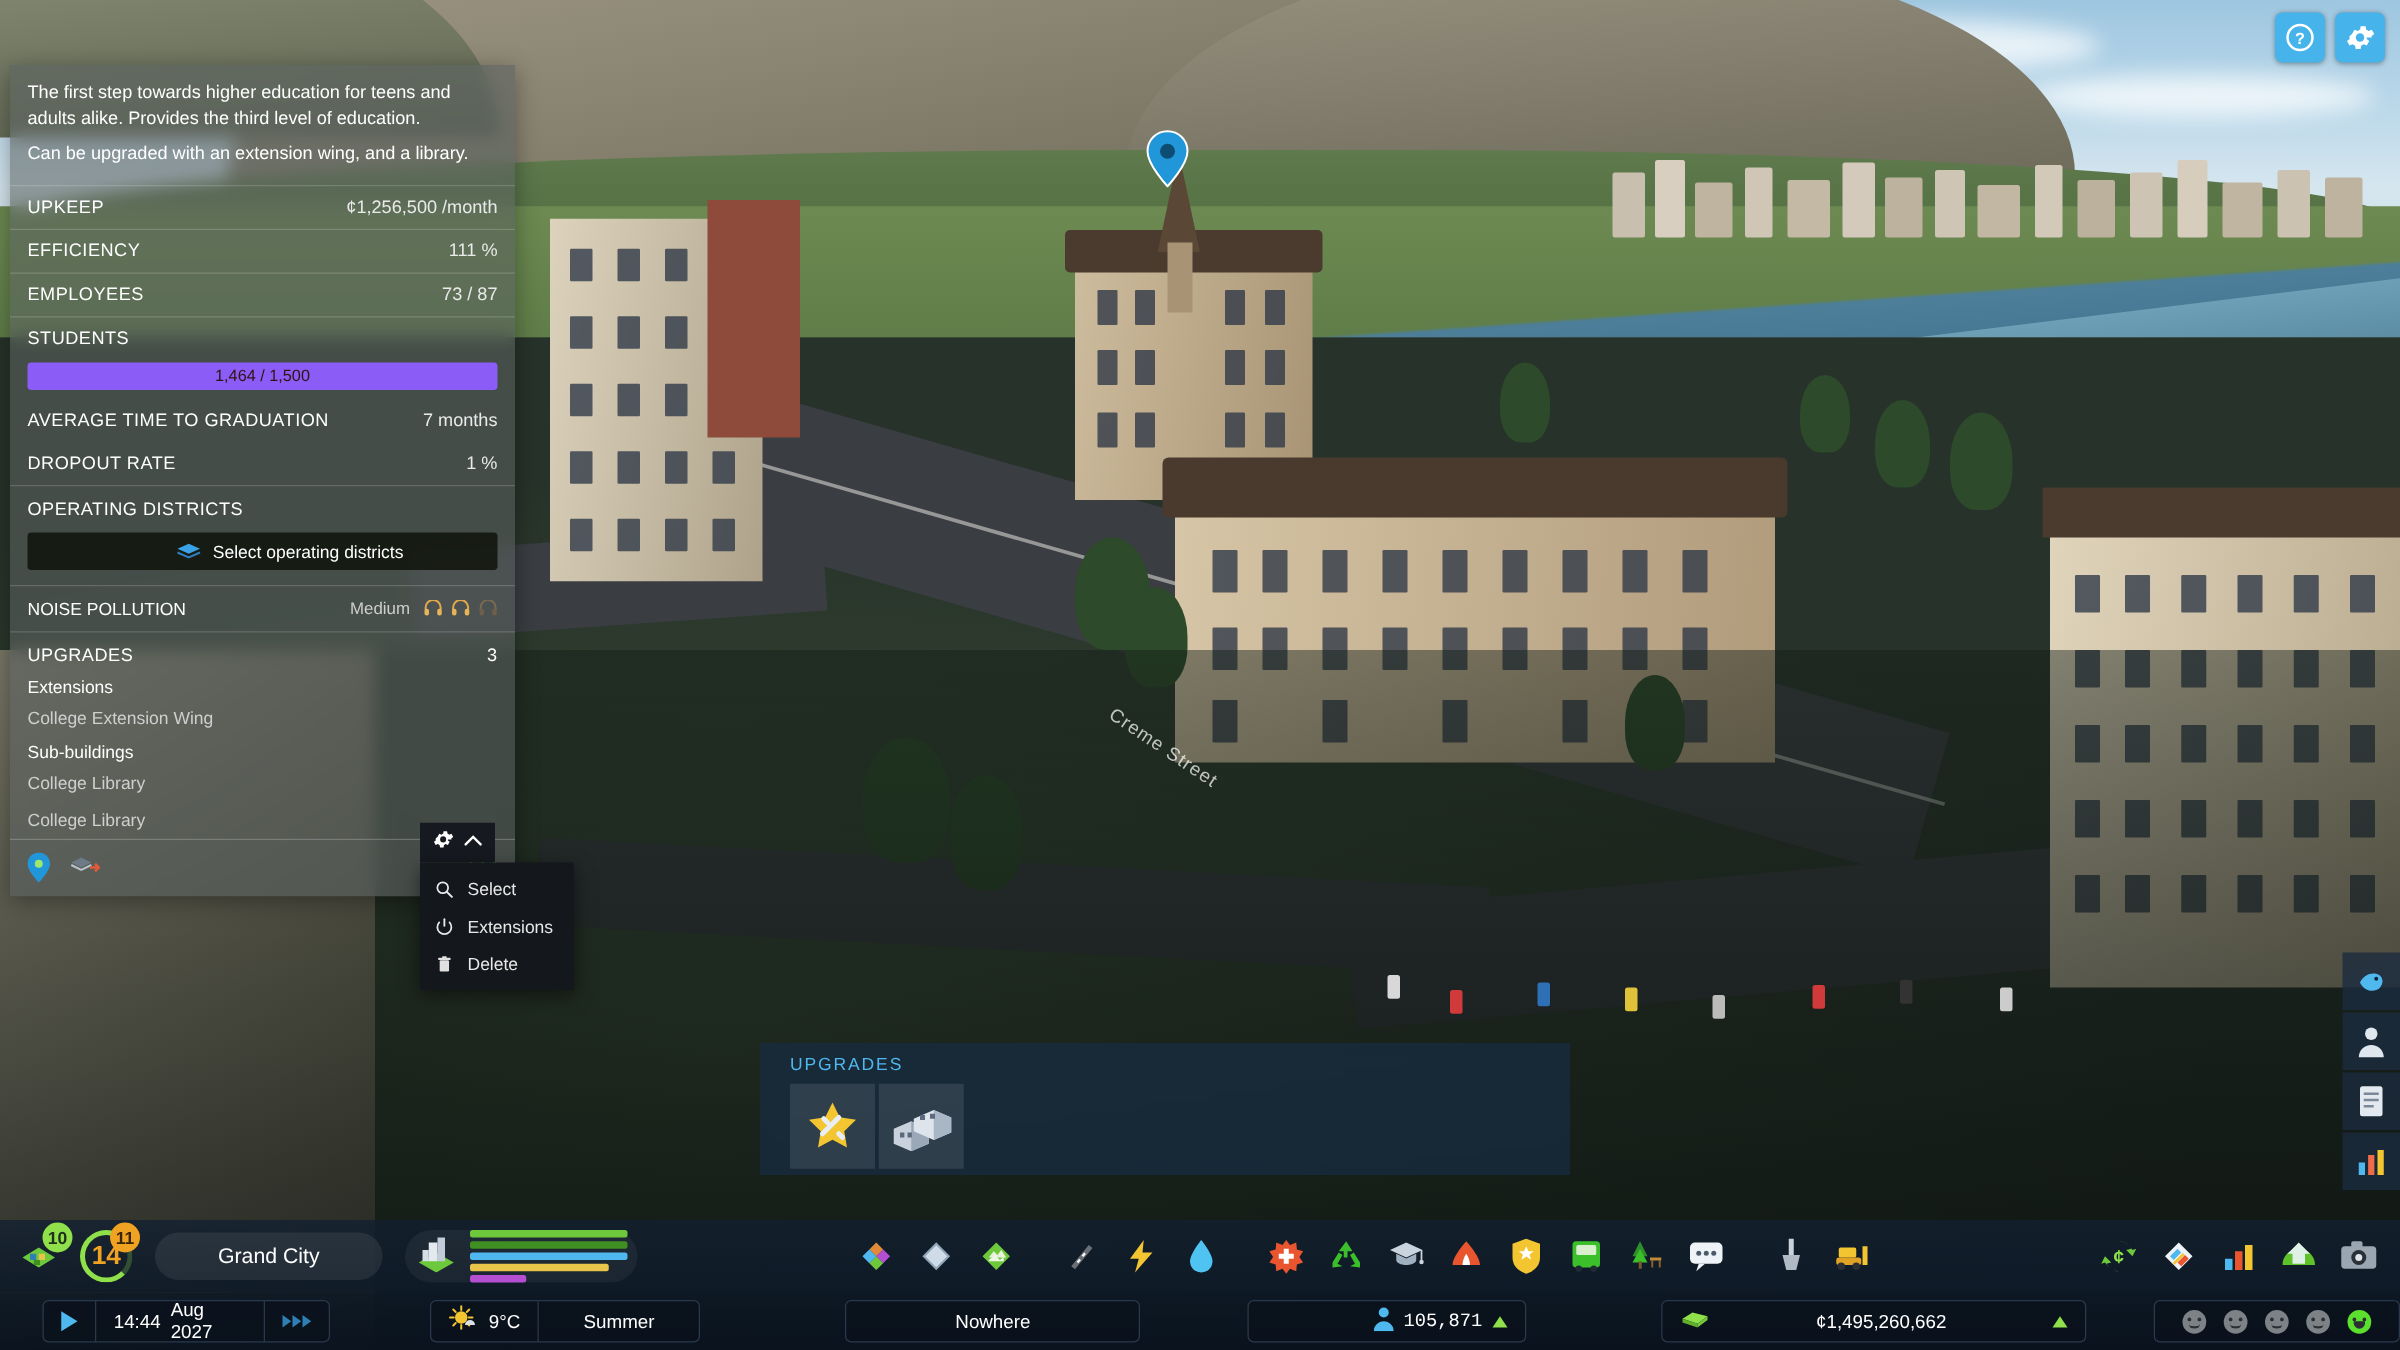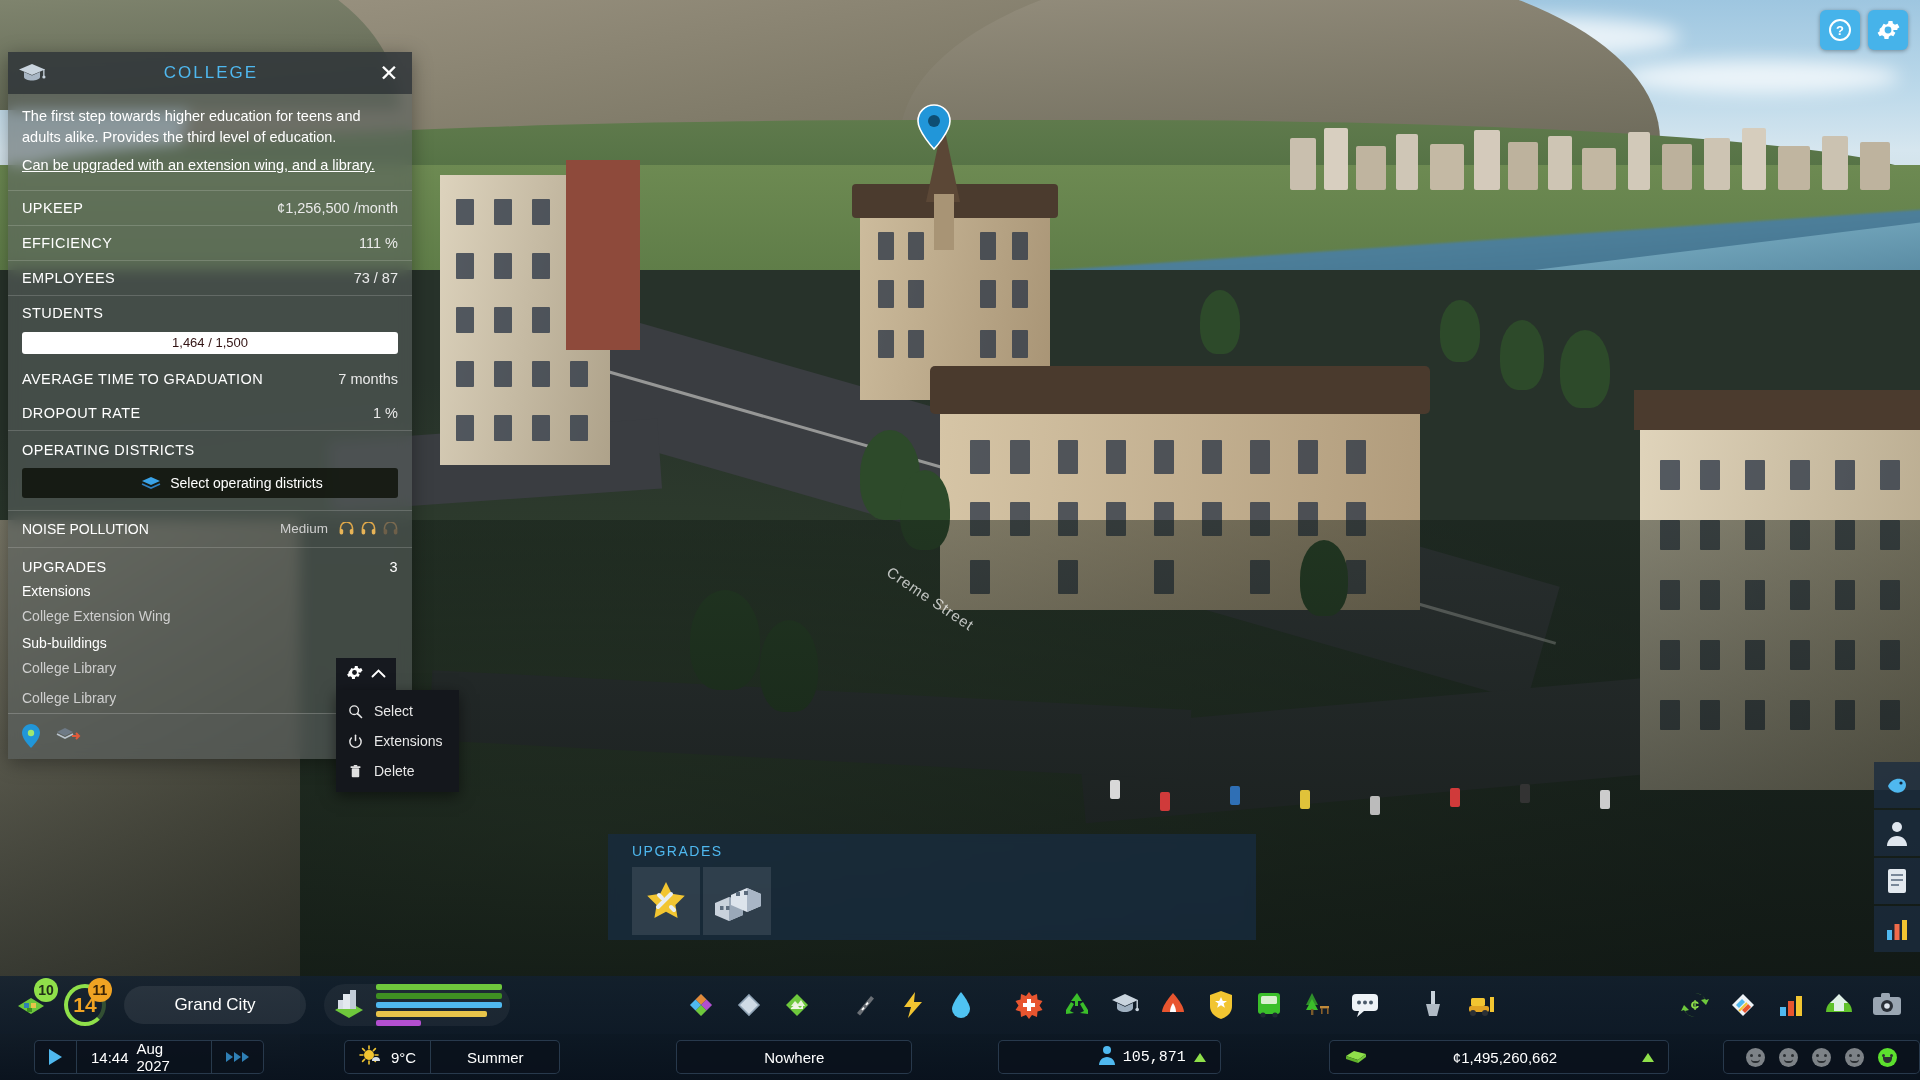--- a/index.html
+++ b/index.html
@@ -96,34 +96,34 @@
     flex:1; text-align:center; color:#4fb8ef; font-size:17px;
     letter-spacing:2px; font-weight:400;
   }
   .cap-icon { width:28px; height:20px; position:relative; }
   .close-x {
     width:26px; height:26px; display:flex; align-items:center; justify-content:center;
     color:#fff; font-size:23px; line-height:1; cursor:pointer;
   }
   #desc { padding:12px 14px 14px 14px; line-height:1.42; font-size:14.5px; color:#fff; }
   #desc p { margin-bottom:8px; }
-  #desc p:last-child { margin-bottom:0;text-decoration:underline; }
+  #desc p:last-child { margin-bottom:0; }
 
   .stat-row {
     display:flex; align-items:center; justify-content:space-between;
     padding:9px 14px; font-size:14.5px;
     border-top:1px solid rgba(255,255,255,.17);
   }
   .stat-row .lbl { letter-spacing:.4px; }
   .stat-row .val { color:#eaeaea; }
   .stat-row.noborder { border-top:none; }
 
   .bar-wrap { padding:2px 14px 8px 14px; }
   .bar {
-    height:22px; background:#ffffff; border-radius:3px;
+    height:22px; background:#8b5cf6; border-radius:3px;
     display:flex; align-items:center; justify-content:center;
     font-size:13px; color:#2b1010; position:relative;
   }
   .bar span { position:relative; z-index:2; color:#321313; }
 
   .section-title {
     padding:11px 14px 6px 14px; font-size:14.5px; letter-spacing:.4px;
     border-top:1px solid rgba(255,255,255,.17);
   }
   .btn-dark {
@@ -487,32 +487,20 @@
   <div class="sq-btn">
     <svg width="24" height="24" viewBox="0 0 24 24">
       <path fill="#fff" d="M12 8a4 4 0 100 8 4 4 0 000-8zm9.4 4a7.6 7.6 0 00-.1-1.2l2.1-1.6-2-3.5-2.5 1a7.5 7.5 0 00-2-1.2l-.4-2.6h-4l-.4 2.6c-.7.3-1.4.7-2 1.2l-2.5-1-2 3.5L3.7 10.8c0 .4-.1.8-.1 1.2s0 .8.1 1.2l-2.1 1.6 2 3.5 2.5-1c.6.5 1.3.9 2 1.2l.4 2.6h4l.4-2.6c.7-.3 1.4-.7 2-1.2l2.5 1 2-3.5-2.1-1.6c.1-.4.1-.8.1-1.2z"></path>
       <circle cx="12" cy="12" r="3.4" fill="#46b3ea"></circle>
     </svg>
   </div>
 </div>
 
 <div id="info-panel">
 
-  <div id="panel-header">
-    <span class="cap-icon">
-      <svg width="28" height="20" viewBox="0 0 28 20">
-        <path d="M14 1L1 6.5 14 12l13-5.5z" fill="#c9d4de"></path>
-        <path d="M6 9v5c0 2 4 3.5 8 3.5s8-1.5 8-3.5V9l-8 3.4z" fill="#a8b6c4"></path>
-        <rect x="25.2" y="6" width="1.3" height="7" fill="#c9d4de"></rect>
-        <circle cx="25.9" cy="14" r="1.6" fill="#c9d4de"></circle>
-      </svg>
-    </span>
-    <span class="title">COLLEGE</span>
-    <span class="close-x">✕</span>
-  </div>
 
   <div id="desc">
     <p>The first step towards higher education for teens and adults alike. Provides the third level of education.</p>
     <p>Can be upgraded with an extension wing, and a library.</p>
   </div>
 
   <div class="stat-row">
     <span class="lbl">UPKEEP</span>
     <span class="val">¢1,256,500 /month</span>
   </div>

